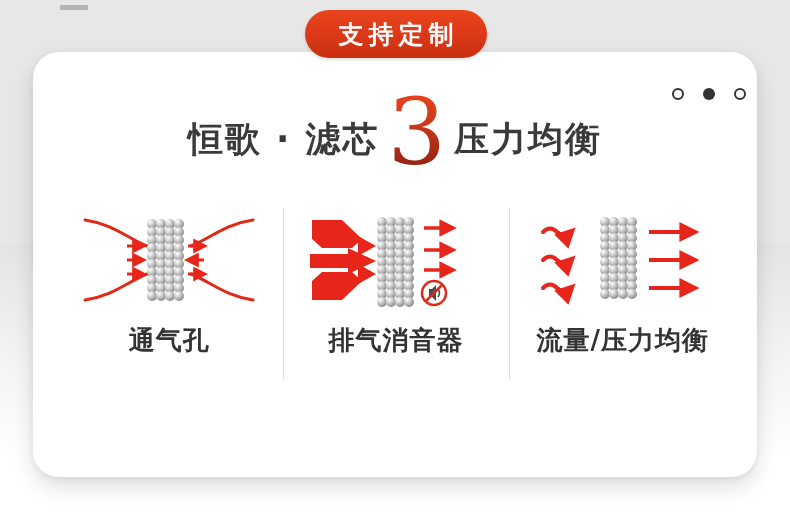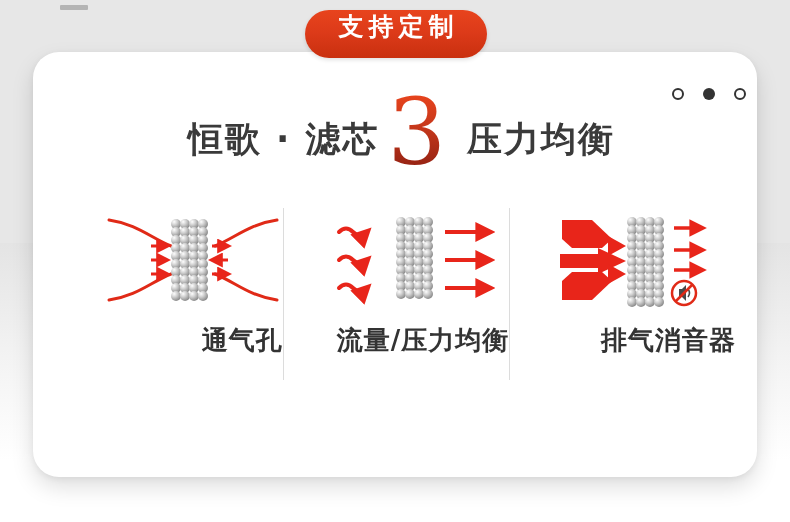--- a/index.html
+++ b/index.html
@@ -31,21 +31,21 @@
     background:#ffffff; border-radius:26px;
     box-shadow:0 10px 22px rgba(0,0,0,0.13), 0 2px 6px rgba(0,0,0,0.06);
   }
 
   
   #badge {
     position:absolute; left:305px; top:10px; width:182px; height:48px;
     border-radius:24px;
     background:linear-gradient(180deg,#e8441d 0%,#dc3a19 48%,#c9300f 100%);
     box-shadow:0 2px 4px rgba(0,0,0,0.12);
-    display:flex; justify-content:center;
+    display:flex; align-items:center; justify-content:center;
     z-index:6;
   }
   #badge-text {
     color:#ffffff; font-size:25px; font-weight:bold;
     letter-spacing:5px; text-indent:5px;
     font-family:"DejaVu Sans","Liberation Sans",sans-serif;
   }
 
   
   #dots { position:absolute; right:44px; top:88px; display:flex; gap:19px; align-items:center; }
@@ -56,37 +56,36 @@
   
   #headline {
     position:absolute; left:33px; top:100px; width:724px;
     display:flex; align-items:center; justify-content:center;
     white-space:nowrap;
   }
   .head-text {
     font-size:35px; color:#3a3a3a; font-weight:bold;
     letter-spacing:2px;
     font-family:"DejaVu Sans","Liberation Sans",sans-serif;
-    margin-left:13px;
   }
   #head-number {
     font-family:"DejaVu Serif","Liberation Serif",serif;
     font-size:92px; line-height:0.85; font-weight:normal;
     background:linear-gradient(180deg,#e8441d 0%,#c8381b 40%,#8f2012 100%);
     -webkit-background-clip:text; background-clip:text;
     color:transparent; -webkit-text-fill-color:transparent;
     margin:0 8px; position:relative; top:-6px;
   }
 
   
   #features {
     position:absolute; left:56px; top:205px; width:680px; height:175px;
     display:flex;
   }
-  .feature { flex:1; position:relative; display:flex; flex-direction:column; align-items:flex-end; }
+  .feature { flex:1; position:relative; display:flex; flex-direction:column; align-items:center; }
   .feature + .feature::before {
     content:""; position:absolute; left:0; top:3px; width:1px; height:172px;
     background:#dcdcdc;
   }
   .icon-wrap { height:110px; display:flex; align-items:center; justify-content:center; }
   .caption {
     font-size:26px; color:#333333; font-weight:bold; letter-spacing:1px;
     font-family:"DejaVu Sans","Liberation Sans",sans-serif;
     margin-top:8px;
   }
@@ -189,91 +188,20 @@
         <line x1="48" y1="38" x2="64" y2="38" stroke="#e8251a" stroke-width="3" marker-end="url(#arwA)"></line>
         <line x1="48" y1="52" x2="64" y2="52" stroke="#e8251a" stroke-width="3" marker-end="url(#arwA)"></line>
         <line x1="48" y1="66" x2="64" y2="66" stroke="#e8251a" stroke-width="3" marker-end="url(#arwA)"></line>
 
         <line x1="109" y1="38" x2="125" y2="38" stroke="#e8251a" stroke-width="3" marker-end="url(#arwA)"></line>
         <line x1="125" y1="52" x2="109" y2="52" stroke="#e8251a" stroke-width="3" marker-end="url(#arwA)"></line>
         <line x1="109" y1="66" x2="125" y2="66" stroke="#e8251a" stroke-width="3" marker-end="url(#arwA)"></line>
       </svg>
     </div>
     <div class="caption">通气孔</div>
-  </div>
-
-  <div class="feature">
-    <div class="icon-wrap">
-      <svg width="180" height="104" viewBox="0 0 180 104">
-        <defs>
-          <radialGradient id="beadC" cx="32%" cy="28%" r="72%">
-            <stop offset="0%" stop-color="#fdfdfd"></stop>
-            <stop offset="45%" stop-color="#cfcfcf"></stop>
-            <stop offset="100%" stop-color="#8e8e8e"></stop>
-          </radialGradient>
-          <marker id="arwC" markerWidth="5" markerHeight="5" refX="3.4" refY="2.5" orient="auto">
-            <path d="M0,0 L5,2.5 L0,5 z" fill="#e8251a"></path>
-          </marker>
-        </defs>
-
-        <g fill="none" stroke="#e8251a" stroke-width="4" stroke-linecap="round">
-          <path d="M10,24 q7,-7 14,0 q7,7 14,0" marker-end="url(#arwC)"></path>
-          <path d="M10,52 q7,-7 14,0 q7,7 14,0" marker-end="url(#arwC)"></path>
-          <path d="M10,80 q7,-7 14,0 q7,7 14,0" marker-end="url(#arwC)"></path>
-        </g>
-
-        <g>
-          <circle cx="72" cy="14" r="5" fill="url(#beadC)"></circle>
-            <circle cx="81" cy="14" r="5" fill="url(#beadC)"></circle>
-            <circle cx="90" cy="14" r="5" fill="url(#beadC)"></circle>
-            <circle cx="99" cy="14" r="5" fill="url(#beadC)"></circle>
-          <circle cx="72" cy="22" r="5" fill="url(#beadC)"></circle>
-            <circle cx="81" cy="22" r="5" fill="url(#beadC)"></circle>
-            <circle cx="90" cy="22" r="5" fill="url(#beadC)"></circle>
-            <circle cx="99" cy="22" r="5" fill="url(#beadC)"></circle>
-          <circle cx="72" cy="30" r="5" fill="url(#beadC)"></circle>
-            <circle cx="81" cy="30" r="5" fill="url(#beadC)"></circle>
-            <circle cx="90" cy="30" r="5" fill="url(#beadC)"></circle>
-            <circle cx="99" cy="30" r="5" fill="url(#beadC)"></circle>
-          <circle cx="72" cy="38" r="5" fill="url(#beadC)"></circle>
-            <circle cx="81" cy="38" r="5" fill="url(#beadC)"></circle>
-            <circle cx="90" cy="38" r="5" fill="url(#beadC)"></circle>
-            <circle cx="99" cy="38" r="5" fill="url(#beadC)"></circle>
-          <circle cx="72" cy="46" r="5" fill="url(#beadC)"></circle>
-            <circle cx="81" cy="46" r="5" fill="url(#beadC)"></circle>
-            <circle cx="90" cy="46" r="5" fill="url(#beadC)"></circle>
-            <circle cx="99" cy="46" r="5" fill="url(#beadC)"></circle>
-          <circle cx="72" cy="54" r="5" fill="url(#beadC)"></circle>
-            <circle cx="81" cy="54" r="5" fill="url(#beadC)"></circle>
-            <circle cx="90" cy="54" r="5" fill="url(#beadC)"></circle>
-            <circle cx="99" cy="54" r="5" fill="url(#beadC)"></circle>
-          <circle cx="72" cy="62" r="5" fill="url(#beadC)"></circle>
-            <circle cx="81" cy="62" r="5" fill="url(#beadC)"></circle>
-            <circle cx="90" cy="62" r="5" fill="url(#beadC)"></circle>
-            <circle cx="99" cy="62" r="5" fill="url(#beadC)"></circle>
-          <circle cx="72" cy="70" r="5" fill="url(#beadC)"></circle>
-            <circle cx="81" cy="70" r="5" fill="url(#beadC)"></circle>
-            <circle cx="90" cy="70" r="5" fill="url(#beadC)"></circle>
-            <circle cx="99" cy="70" r="5" fill="url(#beadC)"></circle>
-          <circle cx="72" cy="78" r="5" fill="url(#beadC)"></circle>
-            <circle cx="81" cy="78" r="5" fill="url(#beadC)"></circle>
-            <circle cx="90" cy="78" r="5" fill="url(#beadC)"></circle>
-            <circle cx="99" cy="78" r="5" fill="url(#beadC)"></circle>
-          <circle cx="72" cy="86" r="5" fill="url(#beadC)"></circle>
-            <circle cx="81" cy="86" r="5" fill="url(#beadC)"></circle>
-            <circle cx="90" cy="86" r="5" fill="url(#beadC)"></circle>
-            <circle cx="99" cy="86" r="5" fill="url(#beadC)"></circle>
-        </g>
-
-        <line x1="116" y1="24" x2="160" y2="24" stroke="#e8251a" stroke-width="4" marker-end="url(#arwC)"></line>
-        <line x1="116" y1="52" x2="160" y2="52" stroke="#e8251a" stroke-width="4" marker-end="url(#arwC)"></line>
-        <line x1="116" y1="80" x2="160" y2="80" stroke="#e8251a" stroke-width="4" marker-end="url(#arwC)"></line>
-      </svg>
-    </div>
-    <div class="caption">流量/压力均衡</div>
   </div>
 
   <div class="feature">
     <div class="icon-wrap">
       <svg width="180" height="104" viewBox="0 0 180 104">
         <defs>
           <radialGradient id="beadB" cx="32%" cy="28%" r="72%">
             <stop offset="0%" stop-color="#fdfdfd"></stop>
             <stop offset="45%" stop-color="#cfcfcf"></stop>
             <stop offset="100%" stop-color="#8e8e8e"></stop>
@@ -347,13 +275,84 @@
           <circle cx="128" cy="85" r="12" fill="#ffffff" stroke="#e02a17" stroke-width="2.5"></circle>
           <path d="M123,81 L126,81 L130,77 L130,93 L126,89 L123,89 z" fill="#4a4a4a"></path>
           <path d="M132,81 Q135,85 132,89" stroke="#4a4a4a" stroke-width="1.6" fill="none"></path>
           <line x1="120" y1="93" x2="136" y2="77" stroke="#e02a17" stroke-width="2.5"></line>
         </g>
       </svg>
     </div>
     <div class="caption">排气消音器</div>
   </div>
 
+  <div class="feature">
+    <div class="icon-wrap">
+      <svg width="180" height="104" viewBox="0 0 180 104">
+        <defs>
+          <radialGradient id="beadC" cx="32%" cy="28%" r="72%">
+            <stop offset="0%" stop-color="#fdfdfd"></stop>
+            <stop offset="45%" stop-color="#cfcfcf"></stop>
+            <stop offset="100%" stop-color="#8e8e8e"></stop>
+          </radialGradient>
+          <marker id="arwC" markerWidth="5" markerHeight="5" refX="3.4" refY="2.5" orient="auto">
+            <path d="M0,0 L5,2.5 L0,5 z" fill="#e8251a"></path>
+          </marker>
+        </defs>
+
+        <g fill="none" stroke="#e8251a" stroke-width="4" stroke-linecap="round">
+          <path d="M10,24 q7,-7 14,0 q7,7 14,0" marker-end="url(#arwC)"></path>
+          <path d="M10,52 q7,-7 14,0 q7,7 14,0" marker-end="url(#arwC)"></path>
+          <path d="M10,80 q7,-7 14,0 q7,7 14,0" marker-end="url(#arwC)"></path>
+        </g>
+
+        <g>
+          <circle cx="72" cy="14" r="5" fill="url(#beadC)"></circle>
+            <circle cx="81" cy="14" r="5" fill="url(#beadC)"></circle>
+            <circle cx="90" cy="14" r="5" fill="url(#beadC)"></circle>
+            <circle cx="99" cy="14" r="5" fill="url(#beadC)"></circle>
+          <circle cx="72" cy="22" r="5" fill="url(#beadC)"></circle>
+            <circle cx="81" cy="22" r="5" fill="url(#beadC)"></circle>
+            <circle cx="90" cy="22" r="5" fill="url(#beadC)"></circle>
+            <circle cx="99" cy="22" r="5" fill="url(#beadC)"></circle>
+          <circle cx="72" cy="30" r="5" fill="url(#beadC)"></circle>
+            <circle cx="81" cy="30" r="5" fill="url(#beadC)"></circle>
+            <circle cx="90" cy="30" r="5" fill="url(#beadC)"></circle>
+            <circle cx="99" cy="30" r="5" fill="url(#beadC)"></circle>
+          <circle cx="72" cy="38" r="5" fill="url(#beadC)"></circle>
+            <circle cx="81" cy="38" r="5" fill="url(#beadC)"></circle>
+            <circle cx="90" cy="38" r="5" fill="url(#beadC)"></circle>
+            <circle cx="99" cy="38" r="5" fill="url(#beadC)"></circle>
+          <circle cx="72" cy="46" r="5" fill="url(#beadC)"></circle>
+            <circle cx="81" cy="46" r="5" fill="url(#beadC)"></circle>
+            <circle cx="90" cy="46" r="5" fill="url(#beadC)"></circle>
+            <circle cx="99" cy="46" r="5" fill="url(#beadC)"></circle>
+          <circle cx="72" cy="54" r="5" fill="url(#beadC)"></circle>
+            <circle cx="81" cy="54" r="5" fill="url(#beadC)"></circle>
+            <circle cx="90" cy="54" r="5" fill="url(#beadC)"></circle>
+            <circle cx="99" cy="54" r="5" fill="url(#beadC)"></circle>
+          <circle cx="72" cy="62" r="5" fill="url(#beadC)"></circle>
+            <circle cx="81" cy="62" r="5" fill="url(#beadC)"></circle>
+            <circle cx="90" cy="62" r="5" fill="url(#beadC)"></circle>
+            <circle cx="99" cy="62" r="5" fill="url(#beadC)"></circle>
+          <circle cx="72" cy="70" r="5" fill="url(#beadC)"></circle>
+            <circle cx="81" cy="70" r="5" fill="url(#beadC)"></circle>
+            <circle cx="90" cy="70" r="5" fill="url(#beadC)"></circle>
+            <circle cx="99" cy="70" r="5" fill="url(#beadC)"></circle>
+          <circle cx="72" cy="78" r="5" fill="url(#beadC)"></circle>
+            <circle cx="81" cy="78" r="5" fill="url(#beadC)"></circle>
+            <circle cx="90" cy="78" r="5" fill="url(#beadC)"></circle>
+            <circle cx="99" cy="78" r="5" fill="url(#beadC)"></circle>
+          <circle cx="72" cy="86" r="5" fill="url(#beadC)"></circle>
+            <circle cx="81" cy="86" r="5" fill="url(#beadC)"></circle>
+            <circle cx="90" cy="86" r="5" fill="url(#beadC)"></circle>
+            <circle cx="99" cy="86" r="5" fill="url(#beadC)"></circle>
+        </g>
+
+        <line x1="116" y1="24" x2="160" y2="24" stroke="#e8251a" stroke-width="4" marker-end="url(#arwC)"></line>
+        <line x1="116" y1="52" x2="160" y2="52" stroke="#e8251a" stroke-width="4" marker-end="url(#arwC)"></line>
+        <line x1="116" y1="80" x2="160" y2="80" stroke="#e8251a" stroke-width="4" marker-end="url(#arwC)"></line>
+      </svg>
+    </div>
+    <div class="caption">流量/压力均衡</div>
+  </div>
+
 </div>
 
 </body></html>

